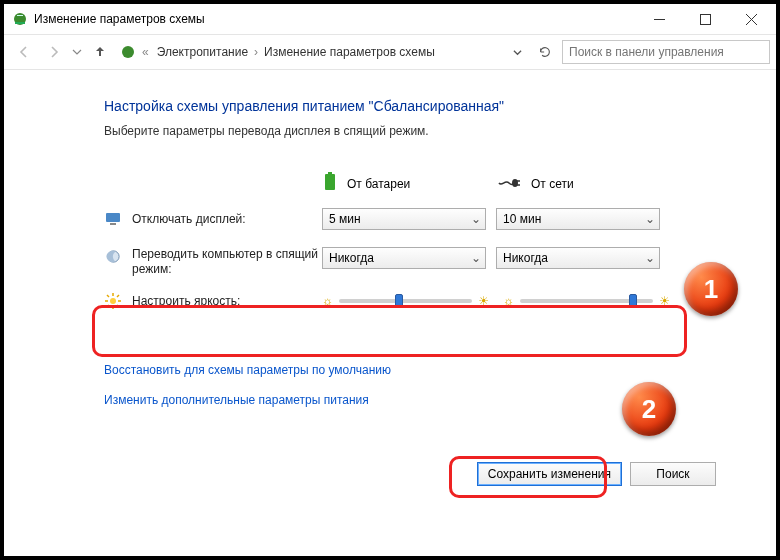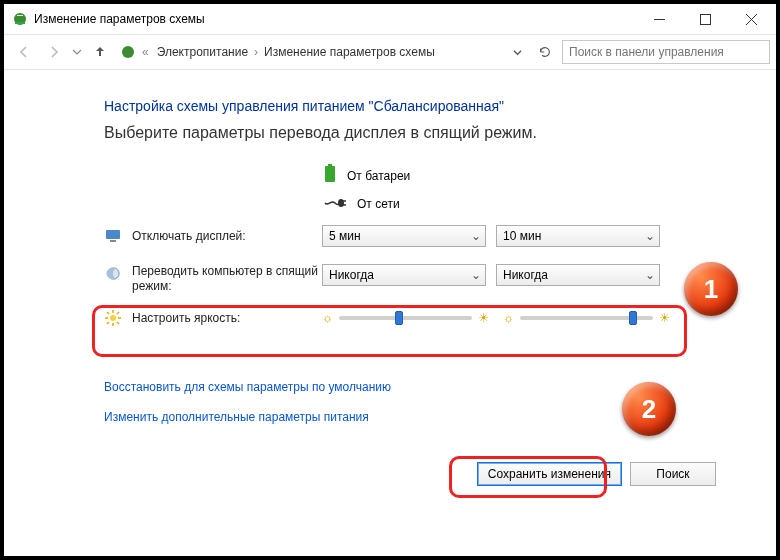--- a/index.html
+++ b/index.html
@@ -21,22 +21,22 @@
   .address { flex: 1; height: 24px; display:flex; align-items:center; padding: 0 4px; gap:6px; }
   .address .sep { color: #888; }
   .address .bc { color: #333; }
   .address .bc.first { margin-left: 2px; }
   .addr-ctl { width: 22px; height: 22px; display:flex; align-items:center; justify-content:center; color:#555; }
   .address .bc-icon { width:16px; height:16px; }
   .search { width: 208px; height: 24px; border: 1px solid #c8c8c8; background: #fff; color:#888; font-size:12px; padding: 0 6px; }
   
   .content { flex:1; padding: 28px 60px 20px 100px; position:relative; }
   .heading { color: #003399; font-size: 14px; margin-bottom: 10px; }
-  .subtext { font-size: 16px; color: #333; margin-bottom: 22px; }
-  .cols-header { display:flex; margin-left: 219px; gap: 8px; margin-bottom: 10px; flex-direction: column; }
+  .subtext { font-size: 12px; color: #333; margin-bottom: 34px; }
+  .cols-header { display:flex; margin-left: 219px; gap: 0; margin-bottom: 10px; }
   .col-head { width: 174px; display:flex; align-items:center; gap:10px; font-size:12px; }
   .row { display:flex; align-items:center; min-height: 28px; margin-bottom: 10px; }
   .row .icon { width: 18px; display:flex; justify-content:center; margin-right: 10px; }
   .row .label { width: 190px; font-size:12px; color:#222; }
   .combo { width: 164px; height: 22px; border: 1px solid #adadad; background: linear-gradient(#fefefe,#ececec); display:flex; align-items:center; justify-content:space-between; padding: 0 4px 0 6px; margin-right: 10px; font-size:12px; }
   .combo .chev { color:#555; }
   .slider-row .slider-wrap { width: 348px; display:flex; align-items:center; gap:0; }
   .slider-half { flex:1; display:flex; align-items:center; gap:6px; }
   .sl-icon { color:#d9a800; }
   .track { flex:1; height:4px; background:#d0d0d0; border-radius:2px; position:relative; }

